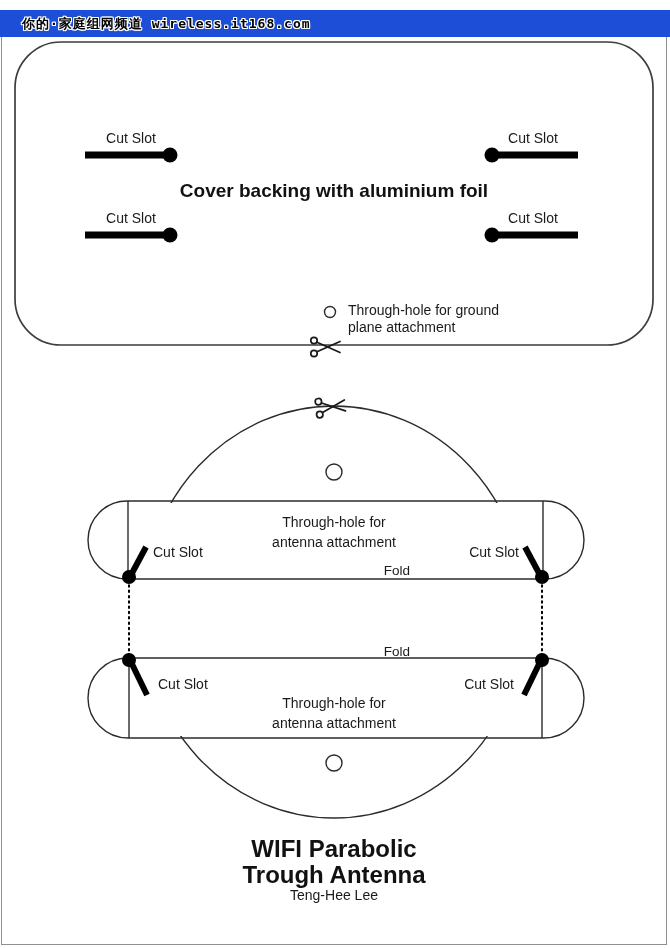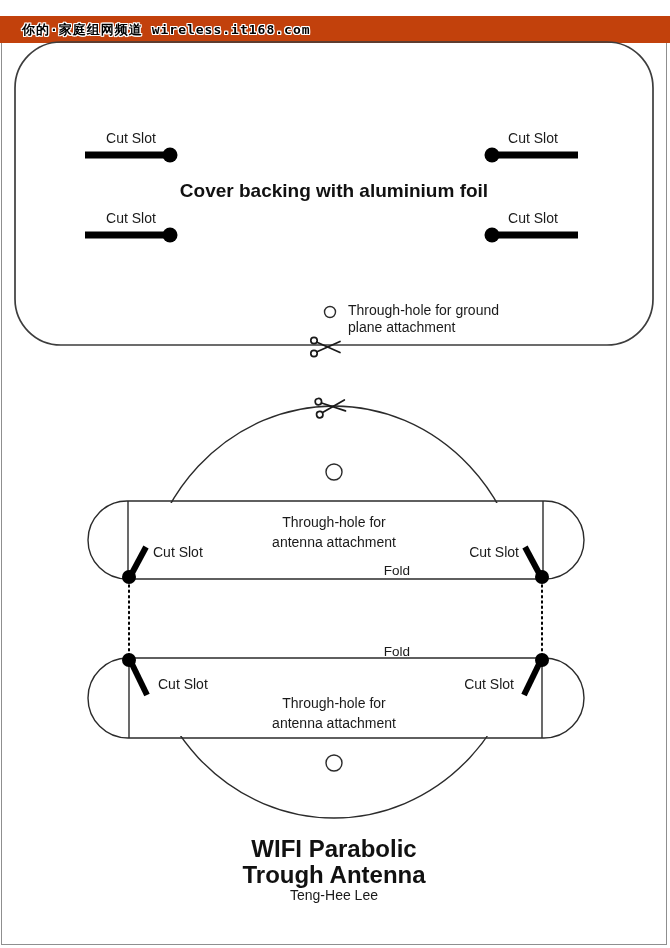--- a/index.html
+++ b/index.html
@@ -1,21 +1,21 @@
 <!DOCTYPE html>
 <html><head>
 <meta charset="utf-8">
 <style>
   html,body{margin:0;padding:0;background:#fff;}
   .page{
     position:relative;width:670px;height:948px;background:#fff;overflow:hidden;
     font-family:"Liberation Sans",sans-serif;
   }
   .watermark-bar{
-    position:absolute;left:0;top:16px;width:670px;height:27px;background:#c2410c;
+    position:absolute;left:0;top:10px;width:670px;height:27px;background:#1d4ed8;
     display:flex;align-items:center;
   }
   .watermark-text{
     margin-left:22px;font-family:"DejaVu Sans Mono",monospace;font-weight:bold;
     font-size:13px;letter-spacing:1px;color:#000;white-space:nowrap;
     text-shadow:1px 0 0 #fff,-1px 0 0 #fff,0 1px 0 #fff,0 -1px 0 #fff,
                 1px 1px 0 #fff,-1px -1px 0 #fff,1px -1px 0 #fff,-1px 1px 0 #fff;
   }
   .content-border{
     position:absolute;left:1px;top:27px;width:666px;height:918px;

